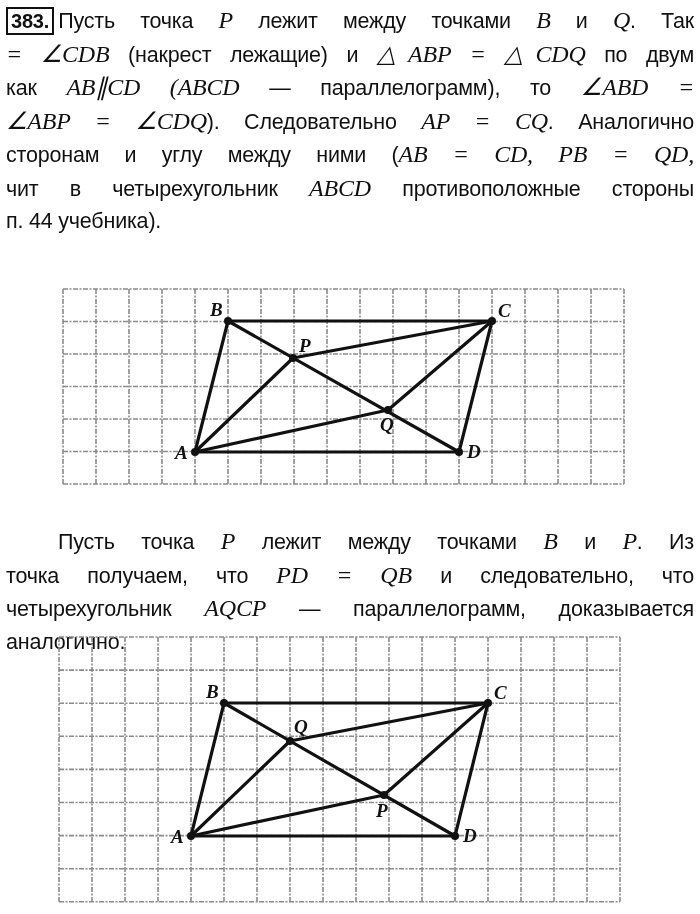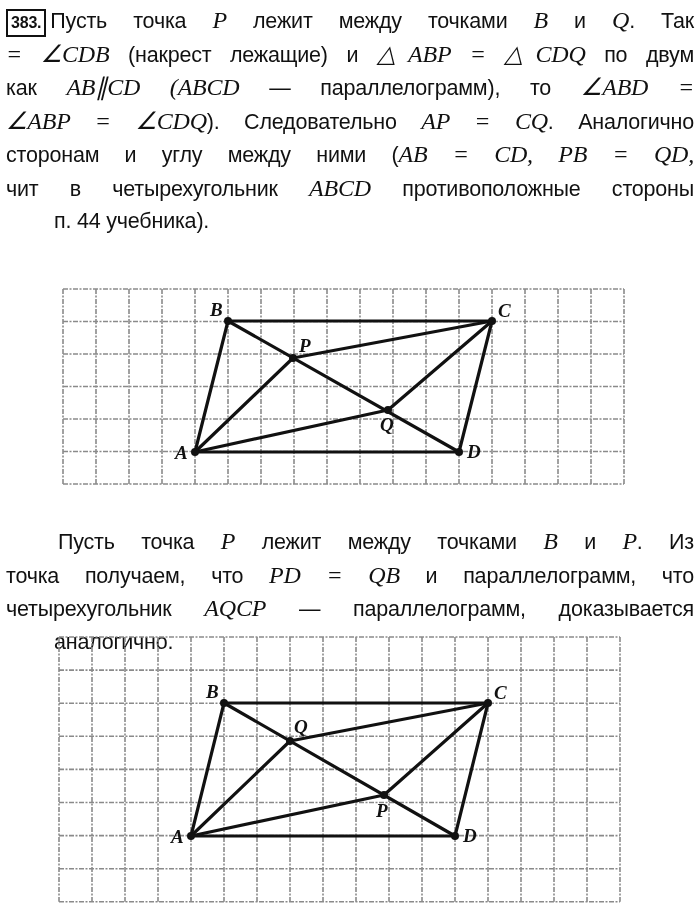--- a/index.html
+++ b/index.html
@@ -1,21 +1,21 @@
 <!DOCTYPE html>
 <html><head>
   <meta charset="utf-8">
   <style>
     html, body { margin: 0; padding: 0; background: #ffffff; }
     body { width: 700px; height: 914px; position: relative; overflow: hidden; font-family: "Liberation Sans", sans-serif; color: #111; }
     .para { position: absolute; left: 6px; width: 688px; font-family: "Liberation Sans", sans-serif; font-size: 21.5px; line-height: 32.5px; text-align: justify; letter-spacing: -0.2px; }
     .para .line { display: block; white-space: nowrap; text-align-last: justify; text-align: justify; }
-    .para .line.last { text-align-last: left; margin-left: 48px; }
+    .para .line.last { text-align-last: left; }
     .m { font-family: "Liberation Serif", serif; font-style: italic; font-size: 24px; }
-    .num-box { display: inline-block; border: 2px solid #111; padding: 0 3px; line-height: 24px; font-weight: bold; font-size: 16px; margin-right: 4px; }
+    .num-box { display: inline-block; border: 2px solid #111; padding: 0 3px; line-height: 24px; font-weight: bold; font-size: 20px; margin-right: 4px; }
     #p1 { top: 4px; }
     #p2 { top: 525px; text-indent: 0; }
     svg.diagram { position: absolute; left: 0; }
     .grid-line { stroke: #8a8a8a; stroke-width: 1.6; stroke-dasharray: 5 1.5 2 1.5; }
     .fig-line { stroke: #111; stroke-width: 3.2; stroke-linecap: round; fill: none; }
     .pt { fill: #111; }
     .lbl { font-family: "Liberation Serif", serif; font-style: italic; font-weight: bold; font-size: 19px; fill: #111; }
   </style>
 </head>
 <body>
@@ -76,21 +76,21 @@
     <text x="498" y="317" class="lbl">C</text>
     <circle cx="459" cy="452" r="4" class="pt"></circle>
     <text x="467" y="458" class="lbl">D</text>
     <circle cx="293" cy="358" r="4" class="pt"></circle>
     <text x="299" y="352" class="lbl">P</text>
     <circle cx="388" cy="410" r="4" class="pt"></circle>
     <text x="380" y="431" class="lbl">Q</text>
   </svg>
 <div id="p2" class="para indent-first">
     <span class="line" style="padding-left: 52px;"><span>Пусть точка </span><span class="m">P</span><span> лежит между точками </span><span class="m">B</span><span> и </span><span class="m">P</span><span>. Из</span></span>
-    <span class="line"><span>точка получаем, что </span><span class="m">PD = QB</span><span> и параллелограмм, что</span></span>
+    <span class="line"><span>точка получаем, что </span><span class="m">PD = QB</span><span> и следовательно, что</span></span>
     <span class="line"><span>четырехугольник </span><span class="m">AQCP</span><span> — параллелограмм, доказывается</span></span>
     <span class="line last"><span>аналогично.</span></span>
   </div>
 <svg id="fig2" class="diagram" width="700" height="914" style="top:0">
     <g>
       <line x1="59" y1="637" x2="59" y2="901.8" class="grid-line"></line>
       <line x1="92" y1="637" x2="92" y2="901.8" class="grid-line"></line>
       <line x1="125" y1="637" x2="125" y2="901.8" class="grid-line"></line>
       <line x1="158" y1="637" x2="158" y2="901.8" class="grid-line"></line>
       <line x1="191" y1="637" x2="191" y2="901.8" class="grid-line"></line>

